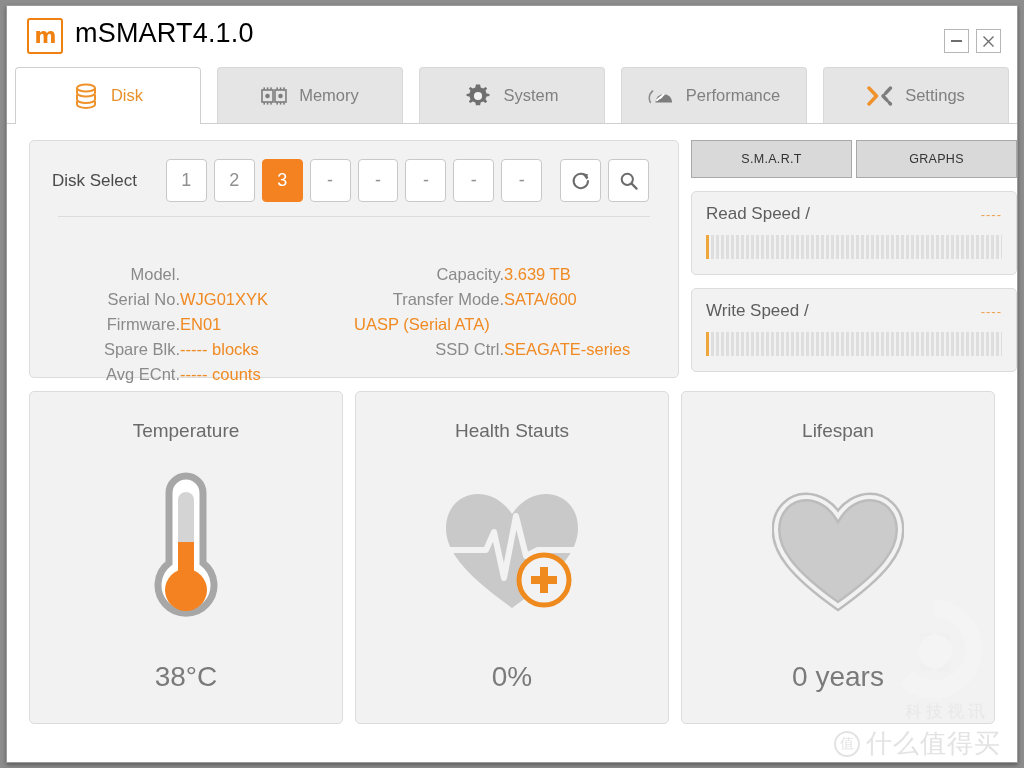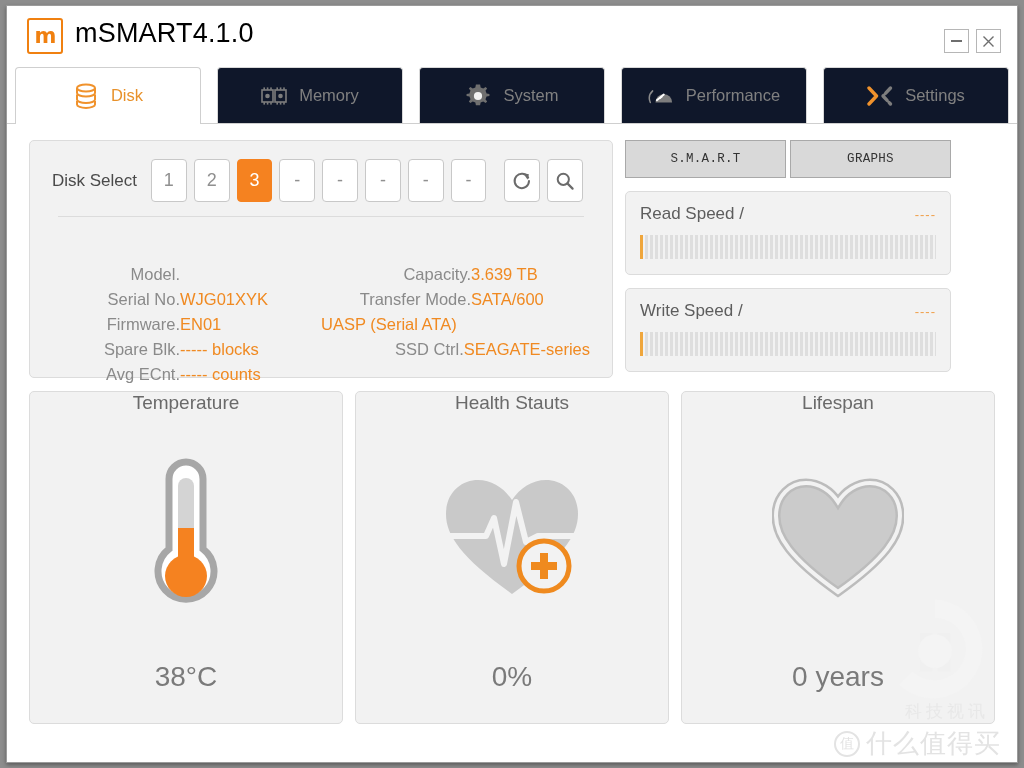--- a/index.html
+++ b/index.html
@@ -65,21 +65,21 @@
     align-items: flex-end;
     gap: 16px;
     border-bottom: 1px solid #cfcfcf;
     background: #ffffff;
   }
   .tab {
     flex: 1 1 0;
     height: 56px;
     display: flex; align-items: center; justify-content: center;
     gap: 12px;
-    background: #0f172a;
+    background: #e5e5e5;
     border: 1px solid #d8d8d8;
     border-bottom: none;
     border-radius: 4px 4px 0 0;
     color: #808080;
     font-size: 16.5px;
     cursor: pointer;
     position: relative;
   }
   .tab.active {
     background: #ffffff;
@@ -101,21 +101,21 @@
   }
 
   .row-top { display: flex; gap: 12px; height: 238px; }
 
   .card {
     background: #f2f2f2;
     border: 1px solid #dcdcdc;
     border-radius: 5px;
   }
 
-  .disk-card { width: 584px; padding: 18px 22px 12px 22px; }
+  .disk-card { width: 650px; padding: 18px 22px 12px 22px; }
 
   .disk-select-row { display: flex; align-items: center; gap: 0; }
   .disk-select-label {
     font-size: 17px; color: #4a4a4a;
     width: 120px;
   }
   .dbtn {
     width: 43px; height: 43px;
     margin-right: 7px;
     background: #ffffff;
@@ -143,21 +143,21 @@
   }
   .info-col.left .info-line { padding-left: 18px; }
   .info-col.right .info-line { padding-left: 0px; }
   .ikey { color: #8a8a8a; text-align: right; }
   .ival { color: #f08a22; }
   .info-col.left .ikey { width: 110px; }
   .info-col.right .ikey { width: 150px; }
 
   
   .right-col { width: 326px; display: flex; flex-direction: column; gap: 13px; }
-  .btnrow { display: flex; gap: 4px; font-family: Liberation Mono, monospace; }
+  .btnrow { display: flex; gap: 4px; }
   .gbtn {
     flex: 1; height: 38px;
     background: #d9d9d9;
     border: 1px solid #a9a9a9;
     color: #333333;
     font-size: 12.5px;
     display: flex; align-items: center; justify-content: center;
     cursor: pointer;
     letter-spacing: 0.3px;
   }
@@ -167,20 +167,21 @@
   .speed-val { font-size: 13px; color: #f0a04a; letter-spacing: 1px; }
   .meter { margin-top: 11px; height: 24px; display: flex; gap: 2px; overflow: hidden; }
   .seg { width: 3px; height: 24px; background: #dedede; flex: none; }
   .seg.on { background: #efa63c; }
 
   
   .row-bottom { display: flex; gap: 12px; margin-top: 13px; height: 333px; }
   .stat-card {
     flex: 1;
     display: flex; flex-direction: column; align-items: center;
+    padding-top: 28px;
     position: relative;
     justify-content: space-between;
   }
   .stat-title { font-size: 19px; color: #6a6a6a; }
   .stat-icon { flex: 1; display: flex; align-items: center; justify-content: center; }
   .stat-value { font-size: 28px; color: #7a7a7a; padding-bottom: 30px; }
 
   
   .wm-logo {
     position: absolute; right: 26px; bottom: 58px;

